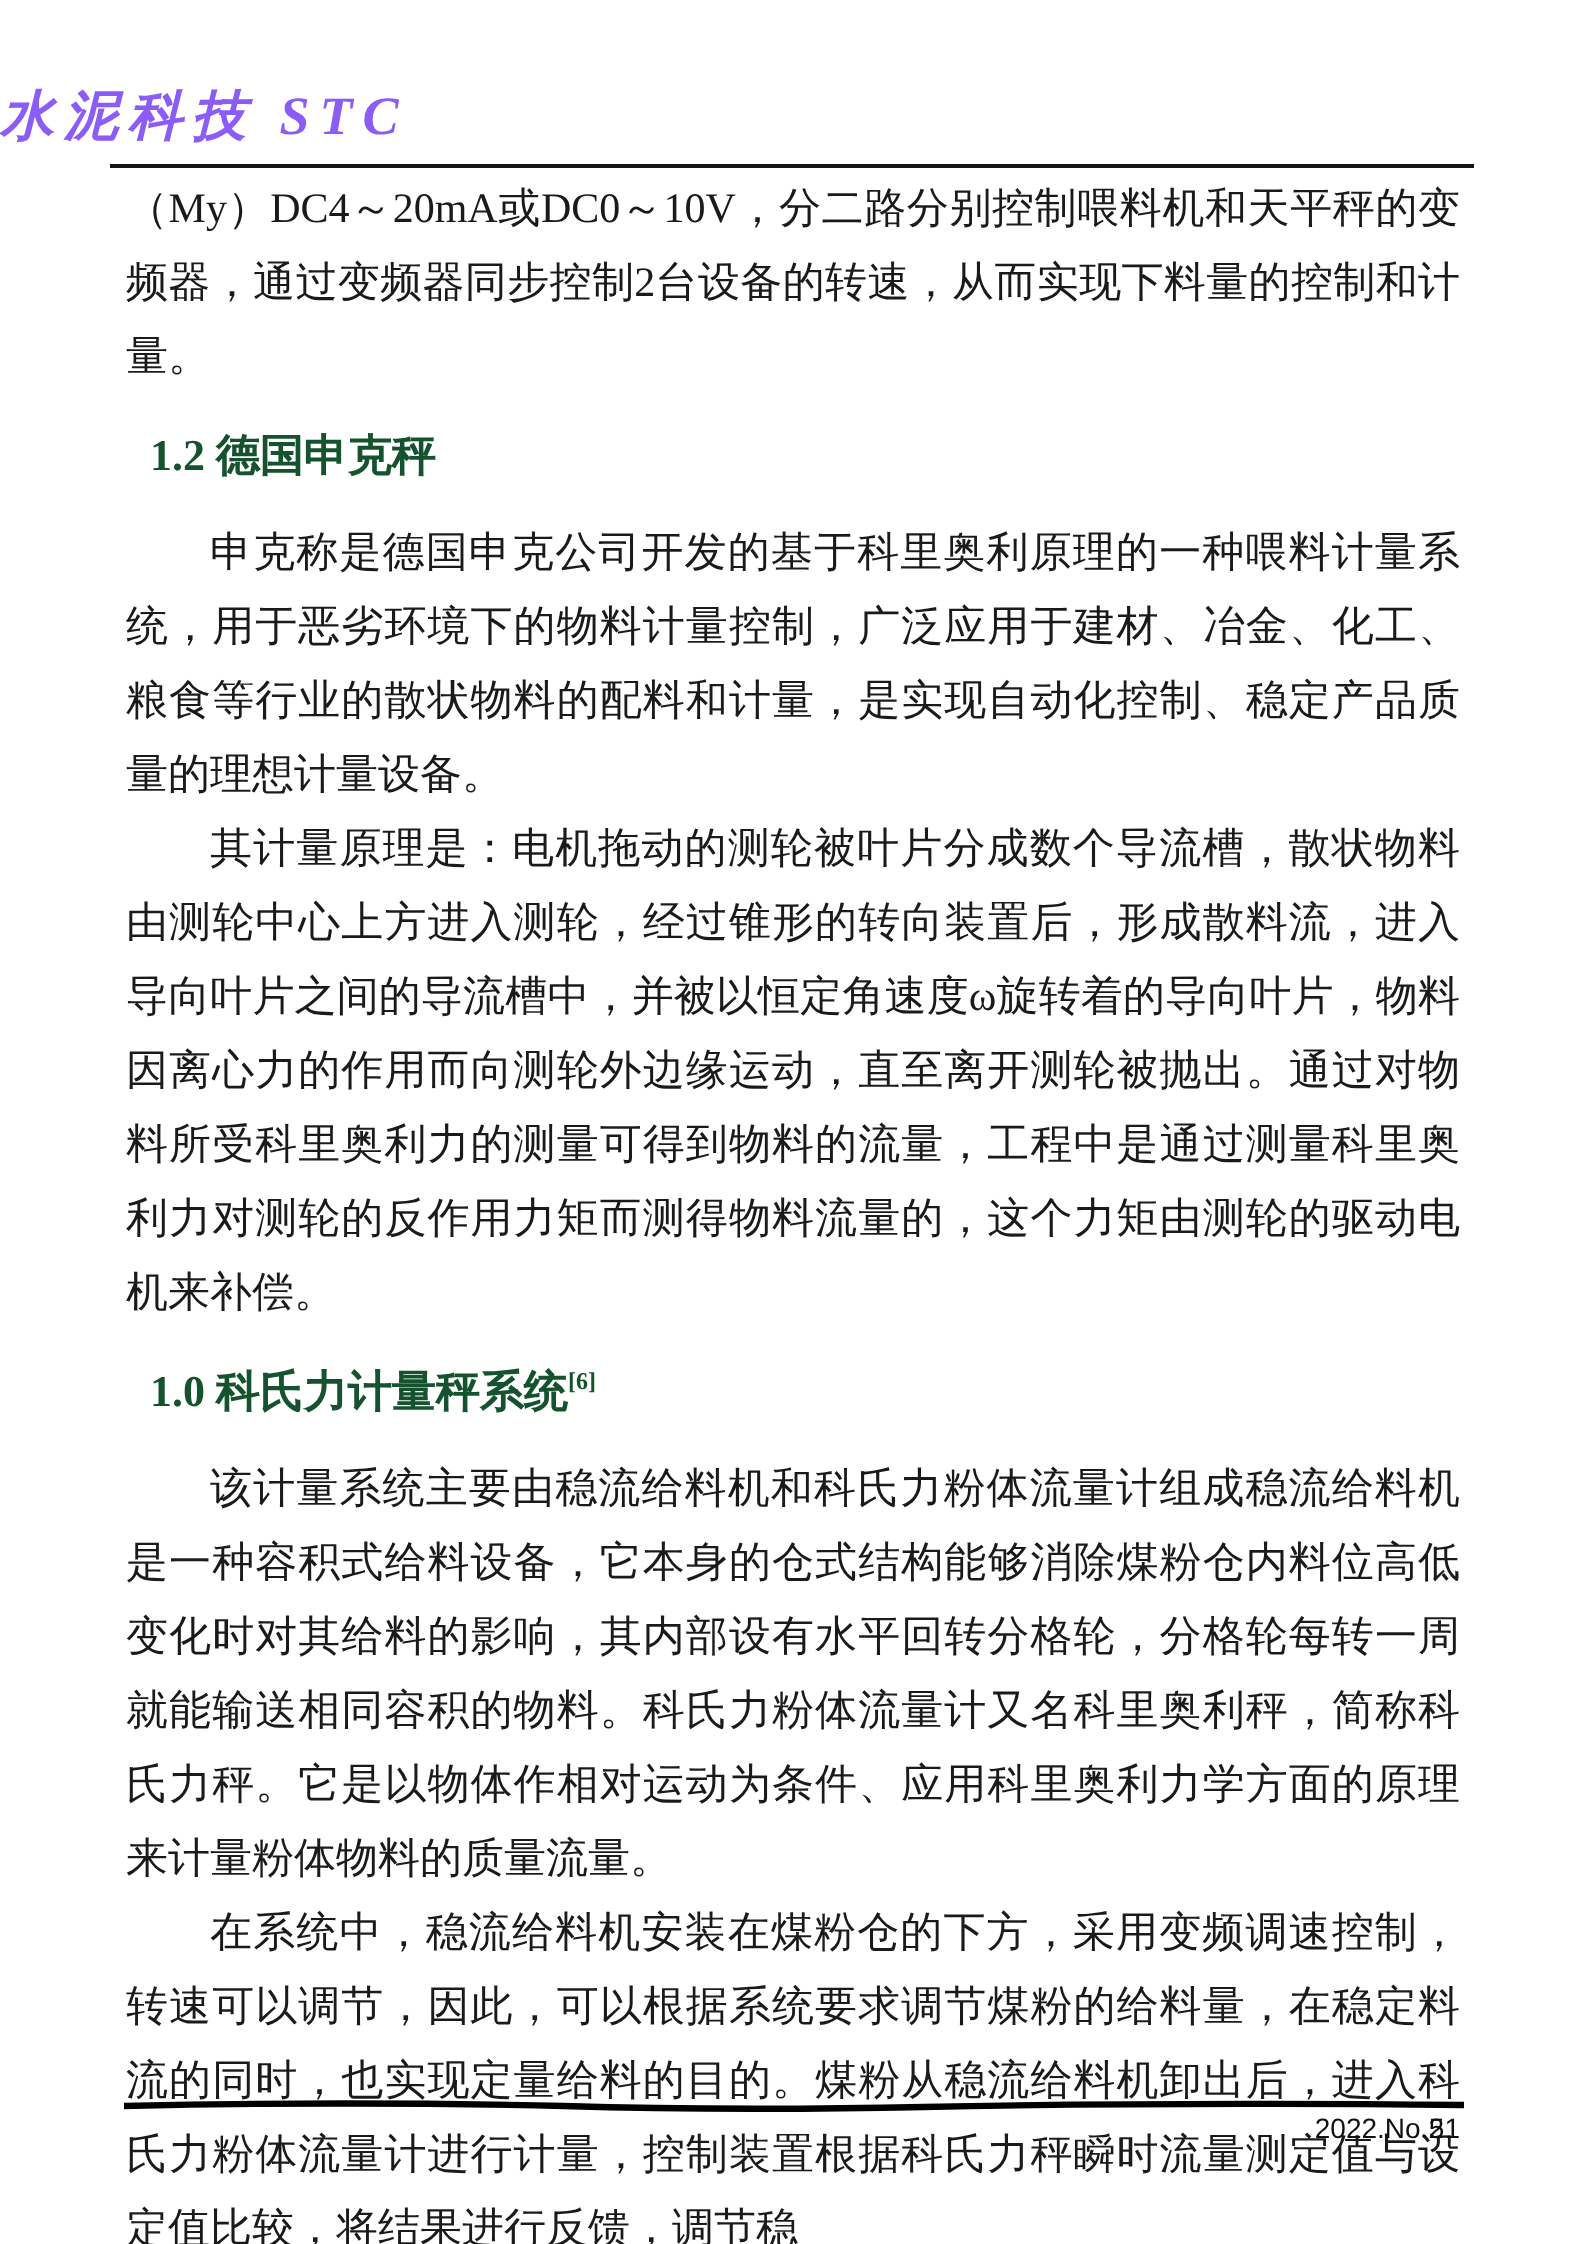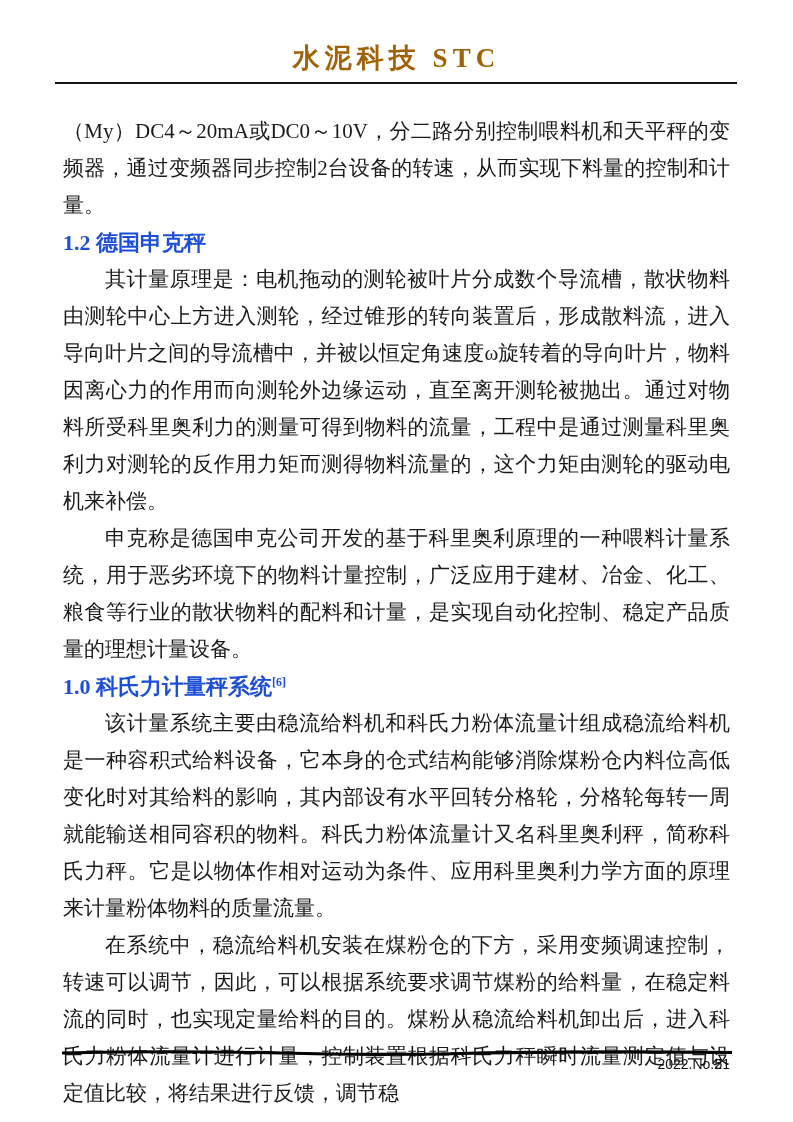--- a/index.html
+++ b/index.html
@@ -12,26 +12,27 @@
   }
   .page {
     position: absolute; inset: 0;
     background: #ffffff;
     color: #161616;
   }
   
   .journal-title {
     position: absolute;
     top: 40px; left: 0; right: 0;
-    text-align: center;
+    text-align: left;
     font-family: "Liberation Serif", "DejaVu Serif", serif;
+    font-style: italic;
     font-weight: bold;
     font-size: 27px;
     letter-spacing: 5px;
-    color: #a16207;
+    color: #8b5cf6;
   }
   .header-rule {
     position: absolute;
     top: 82px; left: 55px;
     width: 682px; height: 2px;
     background: #151515;
   }
   
   .body-text {
     position: absolute;
@@ -39,28 +40,28 @@
     width: 667px;
     font-size: 21px;
     line-height: 37px;
     text-align: justify;
     color: #1a1a1a;
   }
   .body-text p {
     margin: 0;
     text-indent: 2em;
   }
-  .body-text p.no-indent { text-indent: 0; margin-top: 27px; }
+  .body-text p.no-indent { text-indent: 0; }
   .body-text h2 {
-    margin: 0;
+    margin: 12px;
     font-size: 22px;
     font-weight: bold;
     line-height: 37px;
     text-indent: 0;
-    color: #1d4ed8;
+    color: #14532d;
   }
   .body-text h2 sup {
     font-size: 12px;
     font-weight: bold;
     vertical-align: super;
     line-height: 0;
   }
   
   .footer-rule {
     position: absolute;
@@ -88,22 +89,22 @@
 
 <div class="page">
 
   <div class="journal-title">水泥科技 STC</div>
 
   <div class="header-rule"></div>
 
   <div class="body-text">
     <p class="no-indent">（My）DC4～20mA或DC0～10V，分二路分别控制喂料机和天平秤的变频器，通过变频器同步控制2台设备的转速，从而实现下料量的控制和计量。</p>
     <h2>1.2 德国申克秤</h2>
+    <p>申克称是德国申克公司开发的基于科里奥利原理的一种喂料计量系统，用于恶劣环境下的物料计量控制，广泛应用于建材、冶金、化工、粮食等行业的散状物料的配料和计量，是实现自动化控制、稳定产品质量的理想计量设备。</p>
     <p>其计量原理是：电机拖动的测轮被叶片分成数个导流槽，散状物料由测轮中心上方进入测轮，经过锥形的转向装置后，形成散料流，进入导向叶片之间的导流槽中，并被以恒定角速度ω旋转着的导向叶片，物料因离心力的作用而向测轮外边缘运动，直至离开测轮被抛出。通过对物料所受科里奥利力的测量可得到物料的流量，工程中是通过测量科里奥利力对测轮的反作用力矩而测得物料流量的，这个力矩由测轮的驱动电机来补偿。</p>
-    <p>申克称是德国申克公司开发的基于科里奥利原理的一种喂料计量系统，用于恶劣环境下的物料计量控制，广泛应用于建材、冶金、化工、粮食等行业的散状物料的配料和计量，是实现自动化控制、稳定产品质量的理想计量设备。</p>
     <h2><span>1.0 科氏力计量秤系统</span><sup>[6]</sup></h2>
     <p>该计量系统主要由稳流给料机和科氏力粉体流量计组成稳流给料机是一种容积式给料设备，它本身的仓式结构能够消除煤粉仓内料位高低变化时对其给料的影响，其内部设有水平回转分格轮，分格轮每转一周就能输送相同容积的物料。科氏力粉体流量计又名科里奥利秤，简称科氏力秤。它是以物体作相对运动为条件、应用科里奥利力学方面的原理来计量粉体物料的质量流量。</p>
     <p>在系统中，稳流给料机安装在煤粉仓的下方，采用变频调速控制，转速可以调节，因此，可以根据系统要求调节煤粉的给料量，在稳定料流的同时，也实现定量给料的目的。煤粉从稳流给料机卸出后，进入科氏力粉体流量计进行计量，控制装置根据科氏力秤瞬时流量测定值与设定值比较，将结果进行反馈，调节稳</p>
   </div>
 
   <svg class="footer-rule" viewBox="0 0 670 10" xmlns="http://www.w3.org/2000/svg" preserveAspectRatio="none">
     <path d="M0,5 Q 110,2.5 220,5 Q 300,7.5 400,5.5 Q 520,3 670,4.5" stroke="#000000" stroke-width="3.2" fill="none"></path>
   </svg>
 
   <div class="footer-row">

